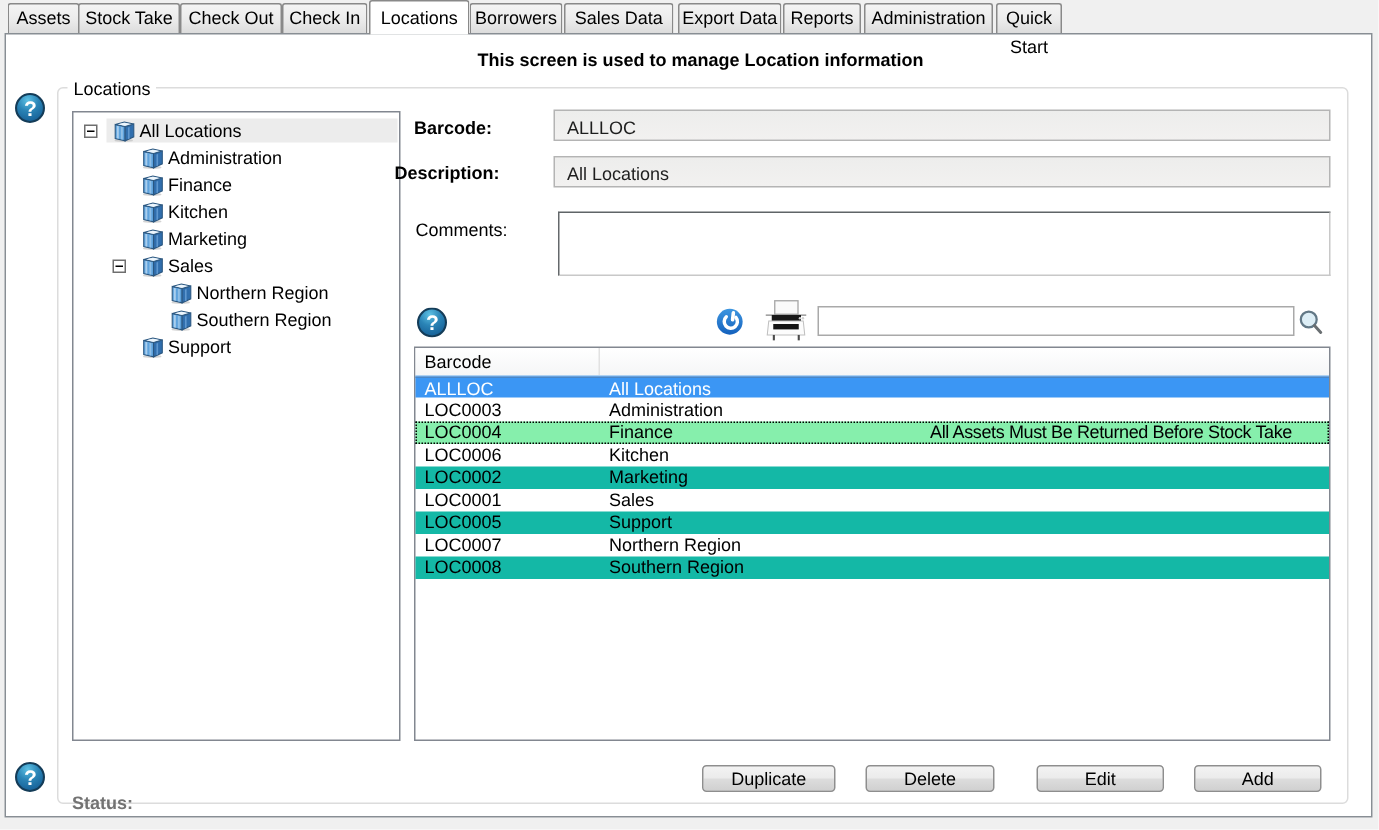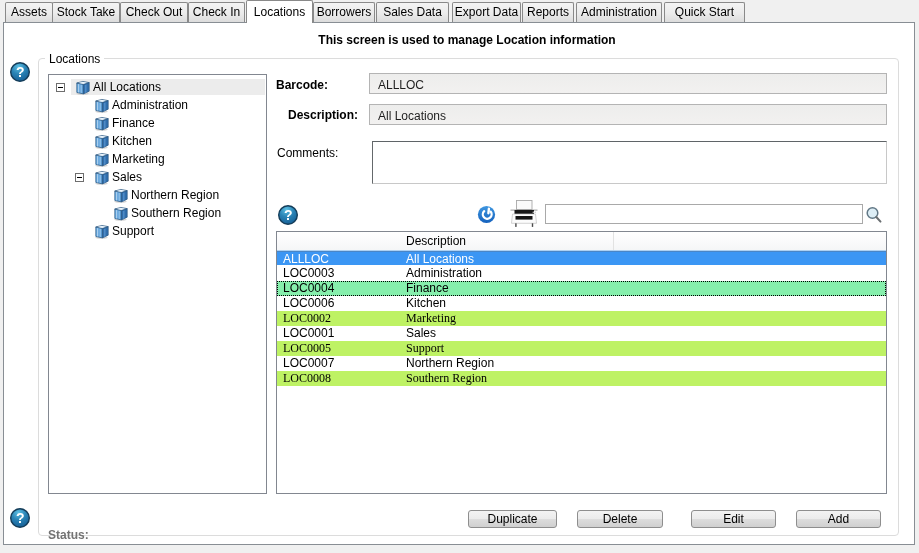--- a/index.html
+++ b/index.html
@@ -29,21 +29,21 @@
 
 .grid { position:absolute; left:276px; top:231px; width:611px; height:263px; background:#fff; border:1px solid #828790; }
 .ghead { position:absolute; left:0; top:0; width:609px; height:19px; background:linear-gradient(#ffffff,#f5f6f7); border-bottom:1px solid #aed1f2; }
 .gh { position:absolute; top:0; height:18px; line-height:19px; padding-left:6px; border-right:1px solid #e2e2e2; }
 .grow { position:absolute; left:0; width:609px; height:15px; line-height:15px; }
 .gc { position:absolute; top:0; height:15px; padding-left:6px; white-space:nowrap; }
 .c1 { left:0; width:123px; }
 .c2 { left:123px; width:214px; }
 .c3 { left:337px; width:272px; }
 .sel { background:#3b96f4; border-top:1px solid #4a86c6; height:14px; line-height:14px; color:#fff; }
-.altr { background:#bef264;font-family:Liberation Serif, serif; }
+.altr { background:#14b8a6; }
 .focusrow { background:#86efac; outline:1px dotted #000; outline-offset:-1px; }
 
 
 .btn { position:absolute; top:510px; height:18px; background:linear-gradient(#f3f3f3 0%,#ebebeb 49%,#dddddd 51%,#d0d0d0 100%); border:1px solid #8e8e8e; border-radius:3px; text-align:center; line-height:16px; font-size:12px; color:#000; }
 
 .status { position:absolute; left:48px; top:528px; font-weight:bold; color:#737373; }
 
 
 .titem { position:absolute; white-space:nowrap; line-height:16px; }
 .thl { position:absolute; left:71px; top:79px; width:194px; height:16px; background:#ececec; }
@@ -55,21 +55,21 @@
 
 <div class="tab" style="left:5px;width:48px;">Assets</div>
 <div class="tab" style="left:52px;width:68px;">Stock Take</div>
 <div class="tab" style="left:120px;width:68px;">Check Out</div>
 <div class="tab" style="left:188px;width:57px;">Check In</div>
 <div class="tab" style="left:313px;width:62px;">Borrowers</div>
 <div class="tab" style="left:376px;width:73px;">Sales Data</div>
 <div class="tab" style="left:452px;width:69px;">Export Data</div>
 <div class="tab" style="left:522px;width:52px;">Reports</div>
 <div class="tab" style="left:576px;width:86px;">Administration</div>
-<div class="tab" style="left:664px;width:81px;">Quick Start</div>
+<div class="tab" style="left:664px;width:44px;">Quick Start</div>
 
 <div class="page"></div>
 <div class="tab active" style="left:246px;width:67px;">Locations</div>
 
 <div class="abs" style="left:0;top:33px;width:934px;text-align:center;font-weight:bold;">This screen is used to manage Location information</div>
 
 <div class="groupbox">
     <div class="gb-label">Locations</div>
   </div>
 
@@ -196,21 +196,21 @@
       <path d="M8.4 5.3 L14.2 3.6 L14.2 12.2 L8.4 14.9 Z" fill="#306ead" stroke="#2a567f" stroke-width="0.7"></path>
       <path d="M10.3 6 L11.4 5.6 L11.4 13.4 L10.3 13.9 Z" fill="#5e97cf"></path>
       <path d="M1.8 4 L7.9 2.4 L14.2 3.6 L8.4 5.3 Z" fill="#cfe3f4" stroke="#2a567f" stroke-width="0.7"></path>
       <path d="M3.9 3.9 L7.9 2.9 L11.6 3.7 L8.2 4.8 Z" fill="#eef6fc"></path>
     </svg>
     <div class="titem" style="left:112px;top:223px;">Support</div>
   </div>
 
 <div class="flabel" style="left:276px;top:78px;">Barcode:</div>
 <div class="field" style="top:73px;">ALLLOC</div>
-<div class="flabel" style="left:288px;top:108px;">Description:</div>
+<div class="flabel" style="left:263px;top:108px;">Description:</div>
 <div class="field" style="top:104px;">All Locations</div>
 <div class="abs" style="left:277px;top:146px;">Comments:</div>
 <div class="comments"></div>
 
 <svg class="abs" style="left:477px;top:205px;" width="19" height="19" viewBox="0 0 19 19">
  <defs>
       <linearGradient id="rg" x1="0" y1="0" x2="0" y2="1">
         <stop offset="0" stop-color="#3e96e0"></stop>
         <stop offset="1" stop-color="#1461bd"></stop>
       </linearGradient>
@@ -231,36 +231,37 @@
     <rect x="22.8" y="24.3" width="1.4" height="3.6" fill="#4a4a4a"></rect>
 </svg>
 <div class="abs" style="left:545px;top:204px;width:318px;height:20px;background:#fff;border:1px solid #a9a9a9;"></div>
 <svg class="abs" style="left:865px;top:206px;" width="18" height="18" viewBox="0 0 18 18">
  <circle cx="7.5" cy="7" r="5.3" fill="#ddeef6" stroke="#627886" stroke-width="1.5"></circle>
  <line x1="11.3" y1="11" x2="15.5" y2="15.6" stroke="#6a6f72" stroke-width="2" stroke-linecap="round"></line>
 </svg>
 
 <div class="grid">
  <div class="ghead">
-  <div class="gh c2">Description</div>
+  <div class="gh c1">Barcode</div>
  </div>
  <div id="gridrows">
       <div class="grow sel" style="top:19px;">
         <div class="gc c1">ALLLOC</div>
         <div class="gc c2">All Locations</div>
         <div class="gc c3"></div>
       </div>
       <div class="grow " style="top:34px;">
         <div class="gc c1">LOC0003</div>
         <div class="gc c2">Administration</div>
         <div class="gc c3"></div>
       </div>
       <div class="grow focusrow" style="top:49px;">
         <div class="gc c1">LOC0004</div>
         <div class="gc c2">Finance</div>
+        <div class="gc c3"><span style="letter-spacing:-0.25px">All Assets Must Be Returned Before Stock Take</span></div>
       </div>
       <div class="grow " style="top:64px;">
         <div class="gc c1">LOC0006</div>
         <div class="gc c2">Kitchen</div>
         <div class="gc c3"></div>
       </div>
       <div class="grow altr" style="top:79px;">
         <div class="gc c1">LOC0002</div>
         <div class="gc c2">Marketing</div>
         <div class="gc c3"></div>

